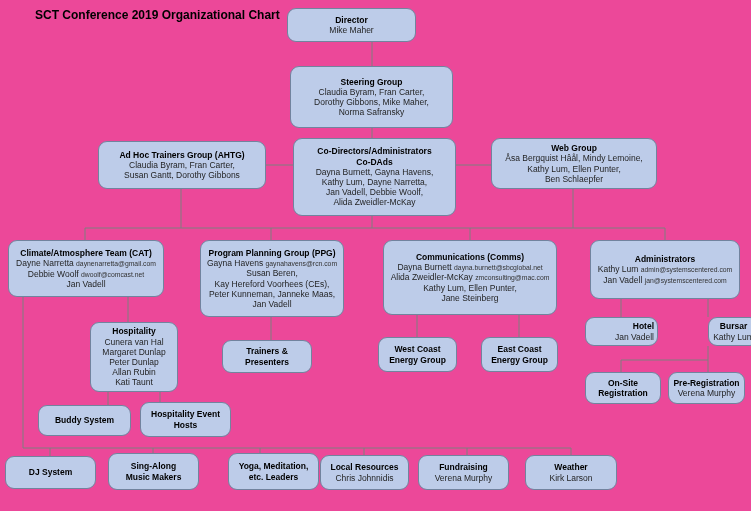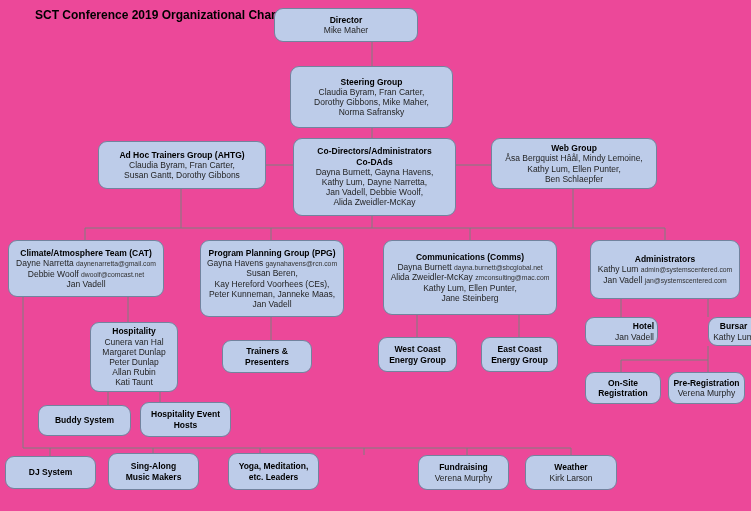--- a/index.html
+++ b/index.html
@@ -17,21 +17,21 @@
     position:absolute;box-sizing:border-box;
     background:#bdcce9;border:1.5px solid #72839e;border-radius:9px;
     display:flex;flex-direction:column;justify-content:center;align-items:center;
     text-align:center;font-size:8.5px;line-height:1.2;color:#1f1f1f;
     padding:2px 3px;
   }
   .ttl{font-weight:bold;color:#000;}
   .ttl .line,.mem .line{white-space:nowrap;}
   .email{font-size:6.8px;color:#333;}
   
-  #b-director{left:274px;top:8px;width:144px;height:34px;}
+  #b-director{left:287px;top:8px;width:129px;height:34px;}
   #b-steering{left:290px;top:66px;width:163px;height:62px;}
   #b-ahtg{left:98px;top:141px;width:168px;height:48px;}
   #b-codads{left:293px;top:138px;width:163px;height:78px;}
   #b-webgroup{left:491px;top:138px;width:166px;height:51px;}
   #b-cat{left:8px;top:240px;width:156px;height:57px;}
   #b-ppg{left:200px;top:240px;width:144px;height:77px;}
   #b-comms{left:383px;top:240px;width:174px;height:75px;}
   #b-admins{left:590px;top:240px;width:150px;height:59px;}
   #b-hospitality{left:90px;top:322px;width:88px;height:70px;}
   #b-trainers{left:222px;top:340px;width:90px;height:33px;}
@@ -286,20 +286,28 @@
       </div>
   </div>
 
   <div class="box" id="b-yoga">
     <div class="ttl">
         <div class="line"><span>Yoga, Meditation,</span></div>
         <div class="line"><span>etc. Leaders</span></div>
       </div>
   </div>
 
+  <div class="box" id="b-local">
+    <div class="ttl">
+        <div class="line"><span>Local Resources</span></div>
+      </div>
+    <div class="mem">
+        <div class="line"><span>Chris Johnnidis</span></div>
+      </div>
+  </div>
 
   <div class="box" id="b-fundraising">
     <div class="ttl">
         <div class="line"><span>Fundraising</span></div>
       </div>
     <div class="mem">
         <div class="line"><span>Verena Murphy</span></div>
       </div>
   </div>
 

